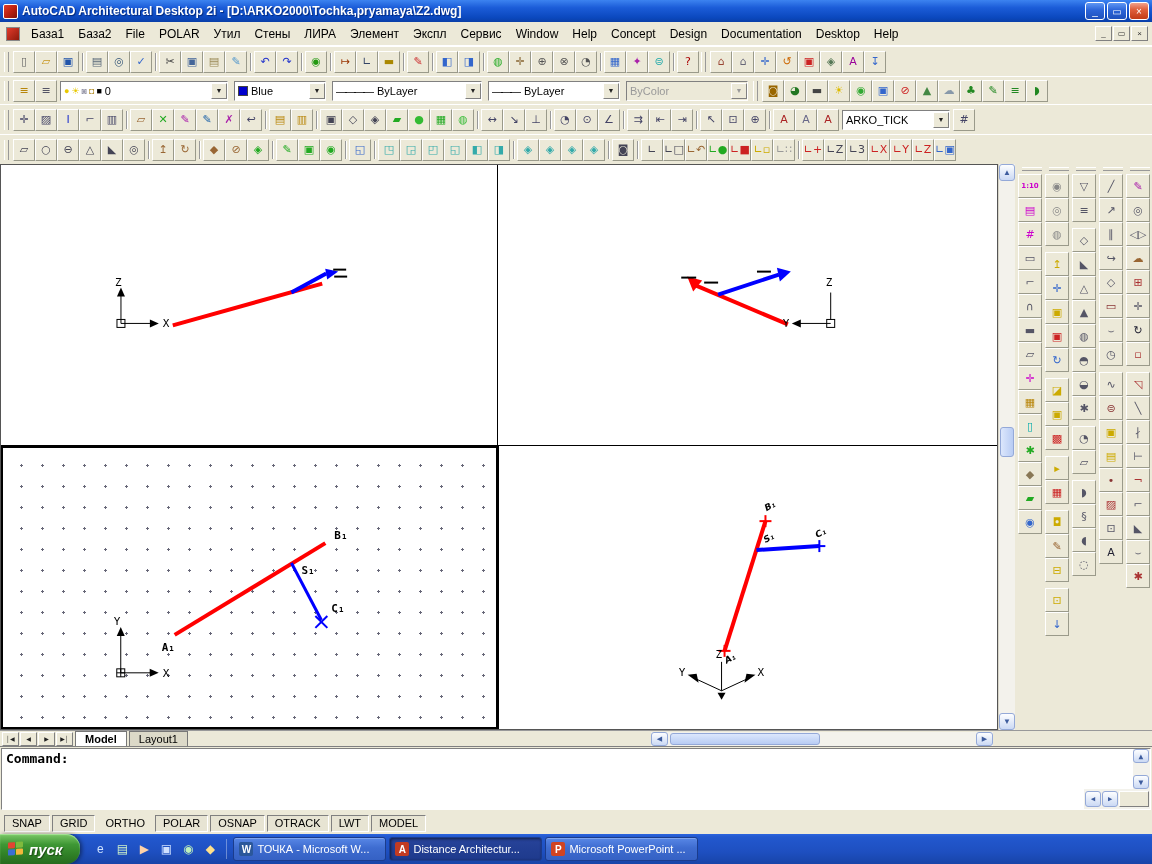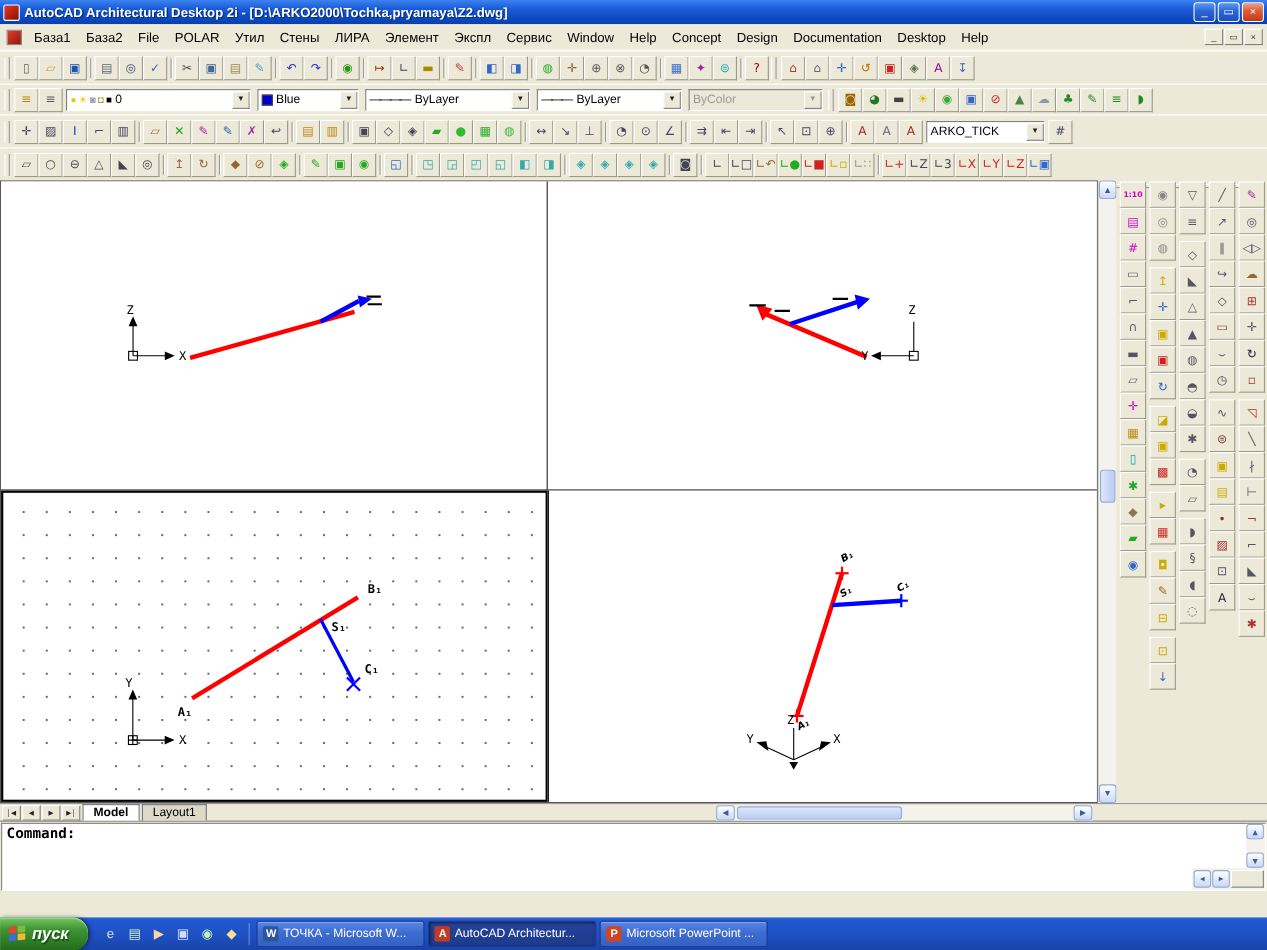--- a/index.html
+++ b/index.html
@@ -62,21 +62,21 @@
 
   
   .vscroll{width:17px;height:566px;background:#F3F2EC;display:flex;flex-direction:column;align-items:center;flex:none;border-left:1px solid #d8d5c8}
   .xpb{width:16px;height:17px;background:linear-gradient(180deg,#FDFEFF,#CBD9F4);border:1px solid #94A9D8;border-radius:3px;
     color:#3D5C9E;font-size:8px;line-height:14px;text-align:center;padding:0;flex:none}
   .vthumb{width:14px;height:30px;margin-top:246px;background:linear-gradient(90deg,#DCE7FC,#B8CCF4);border:1px solid #94A9D8;border-radius:3px;flex:none}
   .vsp{flex:1}
 
   
   .palette{display:flex;align-items:flex-start;width:137px;background:#ECE9D8;padding-top:1px}
-  .pcol{width:27px;display:flex;flex-direction:row;align-items:flex-start}
+  .pcol{width:27px;display:flex;flex-direction:column;align-items:flex-end}
   .pgrip{width:20px;height:4px;border-top:1px solid #fff;border-bottom:1px solid #999;margin:2px 0 3px}
   .pbtn{width:24px;height:24px;display:flex;align-items:center;justify-content:center;background:#ECE9D8;
     border:1px solid;border-color:#FFF #9a9a8a #9a9a8a #FFF;font-size:11px;padding:0;flex:none;overflow:hidden}
   .pbtn .g{font-family:"DejaVu Sans",sans-serif;line-height:1}
   .pbtn.small{font-size:7px;font-weight:bold}
   .pbtn.gap{margin-top:6px}
 
   
   .tabrow{height:16px;display:flex;align-items:center;background:#ECE9D8;border-top:1px solid #999;padding:0 2px}
   .tnavb{width:17px;height:14px;background:#ECE9D8;border:1px solid;border-color:#fff #808080 #808080 #fff;font-size:6px;color:#222;padding:0;flex:none}
@@ -1057,20 +1057,30 @@
     </div>
     <div class="cmdsbh">
       <button class="xpbh">◀</button>
       <button class="xpbh">▶</button>
       <span class="csplit"></span>
     </div>
   </div>
 </div>
 
 <div class="statusbar">
+  <span style="display:flex;gap:2px">
+      <button class="stgl on">SNAP</button>
+      <button class="stgl on">GRID</button>
+      <button class="stgl">ORTHO</button>
+      <button class="stgl on">POLAR</button>
+      <button class="stgl on">OSNAP</button>
+      <button class="stgl on">OTRACK</button>
+      <button class="stgl on">LWT</button>
+      <button class="stgl on">MODEL</button>
+    </span>
 </div>
 
 <div class="taskbar">
   <button class="startbtn">
     <span class="winflag">
       <i style="background:#E34432"></i>
         <i style="background:#7FBA3D"></i>
         <i style="background:#3B6FD4"></i>
         <i style="background:#F3B73B"></i>
     </span>
@@ -1084,20 +1094,20 @@
       <button class="qbtn" style="color: rgb(191, 240, 186);">◉</button>
       <button class="qbtn" style="color: rgb(255, 224, 138);">◆</button>
     </span>
   <span class="tasks">
       <button class="taskbtn">
       <span class="ticn" style="background: rgb(43, 87, 154);">W</span>
       <span class="tlabel">ТОЧКА - Microsoft W...</span>
     </button>
       <button class="taskbtn active">
       <span class="ticn" style="background: rgb(194, 59, 34);">A</span>
-      <span class="tlabel">AutoCAD Architectur...</span>
+      <span class="tlabel">Distance Architectur...</span>
     </button>
       <button class="taskbtn">
       <span class="ticn" style="background: rgb(208, 68, 35);">P</span>
       <span class="tlabel">Microsoft PowerPoint ...</span>
     </button>
     </span>
 </div>
 
 </body></html>

